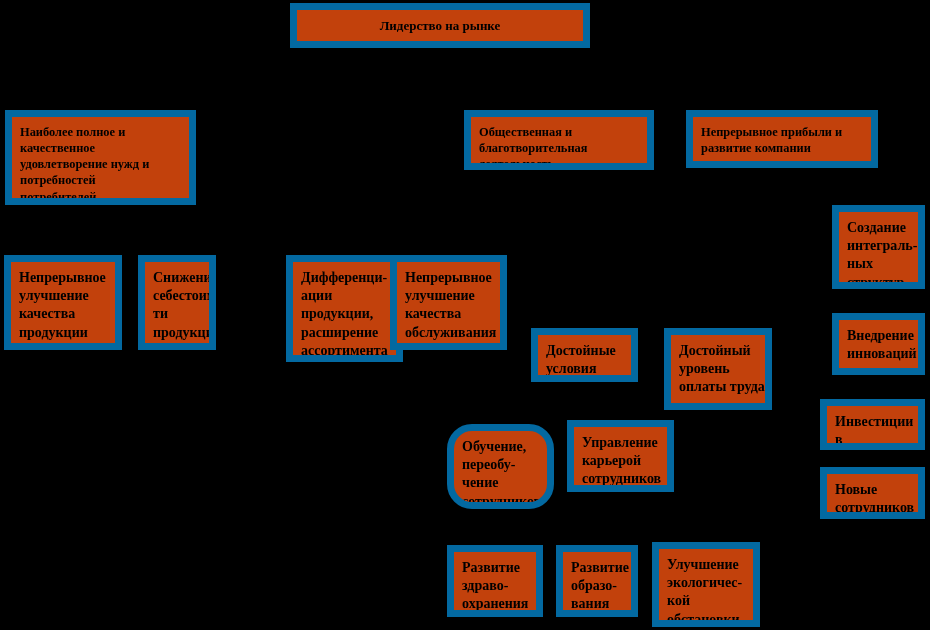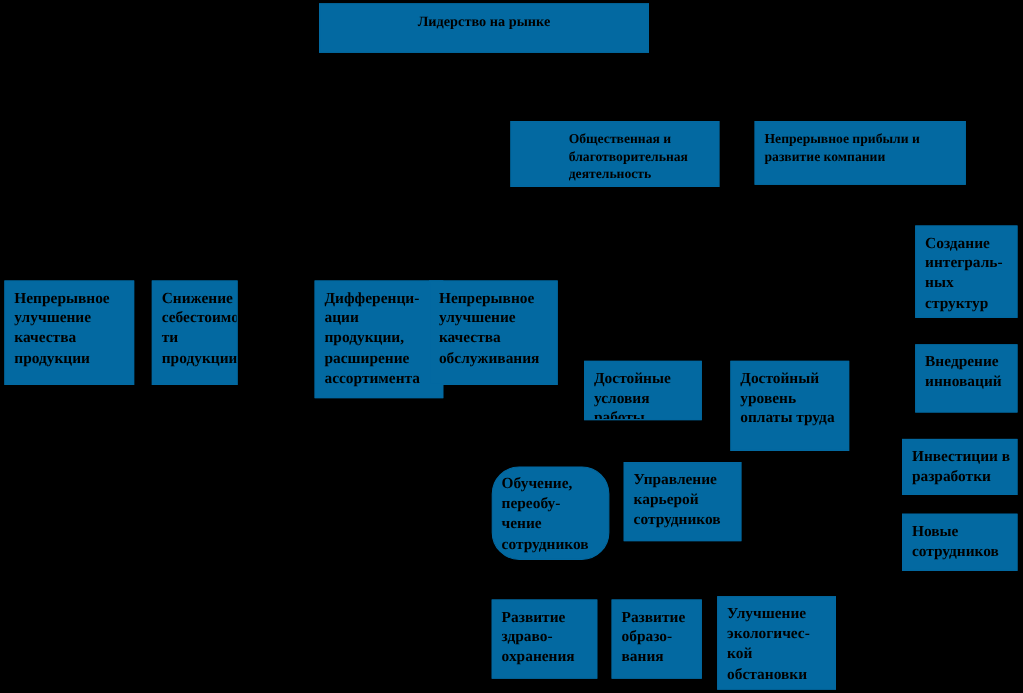--- a/index.html
+++ b/index.html
@@ -12,23 +12,23 @@
     position: relative;
     width: 930px;
     height: 630px;
     background: #000000;
     overflow: hidden;
     font-family: "Liberation Serif", "DejaVu Serif", serif;
   }
   .node {
     position: absolute;
     box-sizing: border-box;
-    background: #0369a1;
+    background: #c2410c;
     color: #000000;
-    border: 1px solid #0369a1;
+    border: 7px solid #0369a1;
     font-weight: bold;
     line-height: 1.30;
     overflow: hidden;
     -webkit-font-smoothing: none;
   }
   .node .txt {
     display: block;
     white-space: pre-line;
   }
   
@@ -51,23 +51,30 @@
 </style>
 </head>
 <body>
 
 <div id="canvas">
 
   <div class="node root fs13" style="left:290px; top:3px; width:300px; height:45px;">
     <span class="txt">Лидерство на  рынке</span>
   </div>
 
+  <div class="node body fs12" style="left:5px; top:110px; width:191px; height:95px;">
+    <span class="txt">Наиболее полное  и
+качественное
+удовлетворение нужд и
+потребностей
+потребителей</span>
+  </div>
 
 
-  <div class="node body fs12" style="left:464px; top:110px; width:190px; height:60px;padding-left:44px;">
+  <div class="node body fs12" style="left:464px; top:110px; width:190px; height:60px;">
     <span class="txt">Общественная и
 благотворительная
 деятельность</span>
   </div>
 
   <div class="node body fs12" style="left:686px; top:110px; width:192px; height:58px;">
     <span class="txt">Непрерывное прибыли и
 развитие компании</span>
   </div>
 

